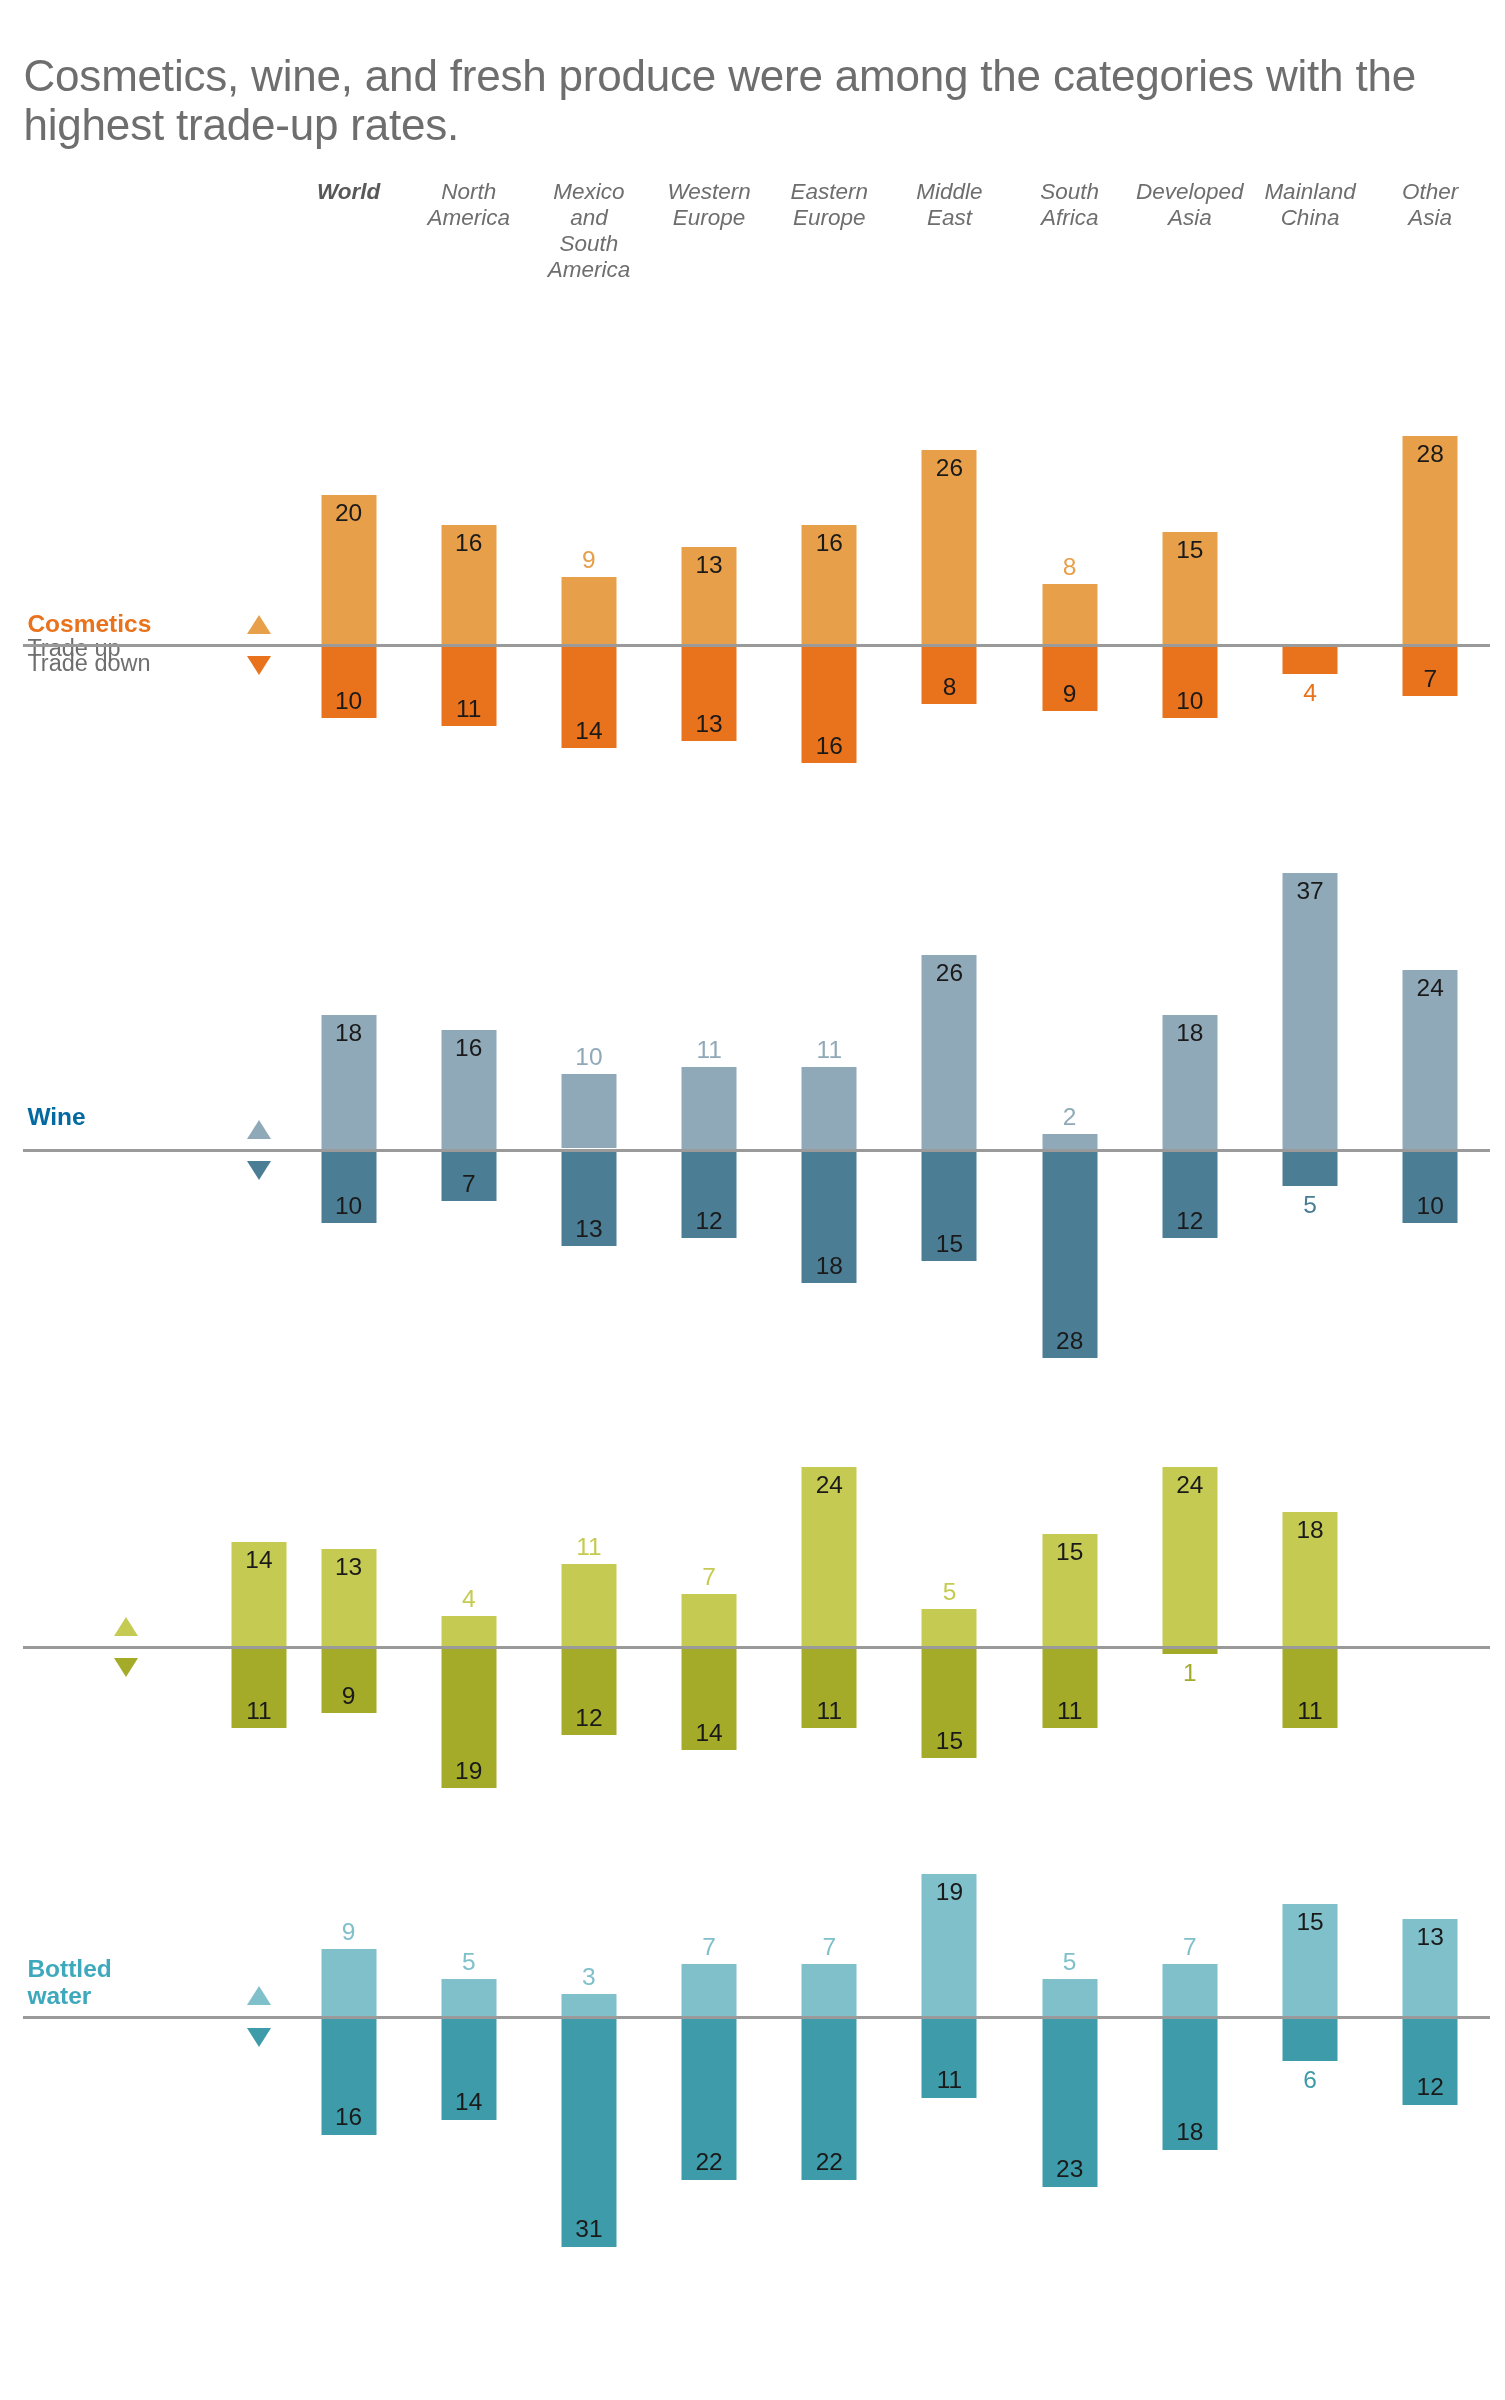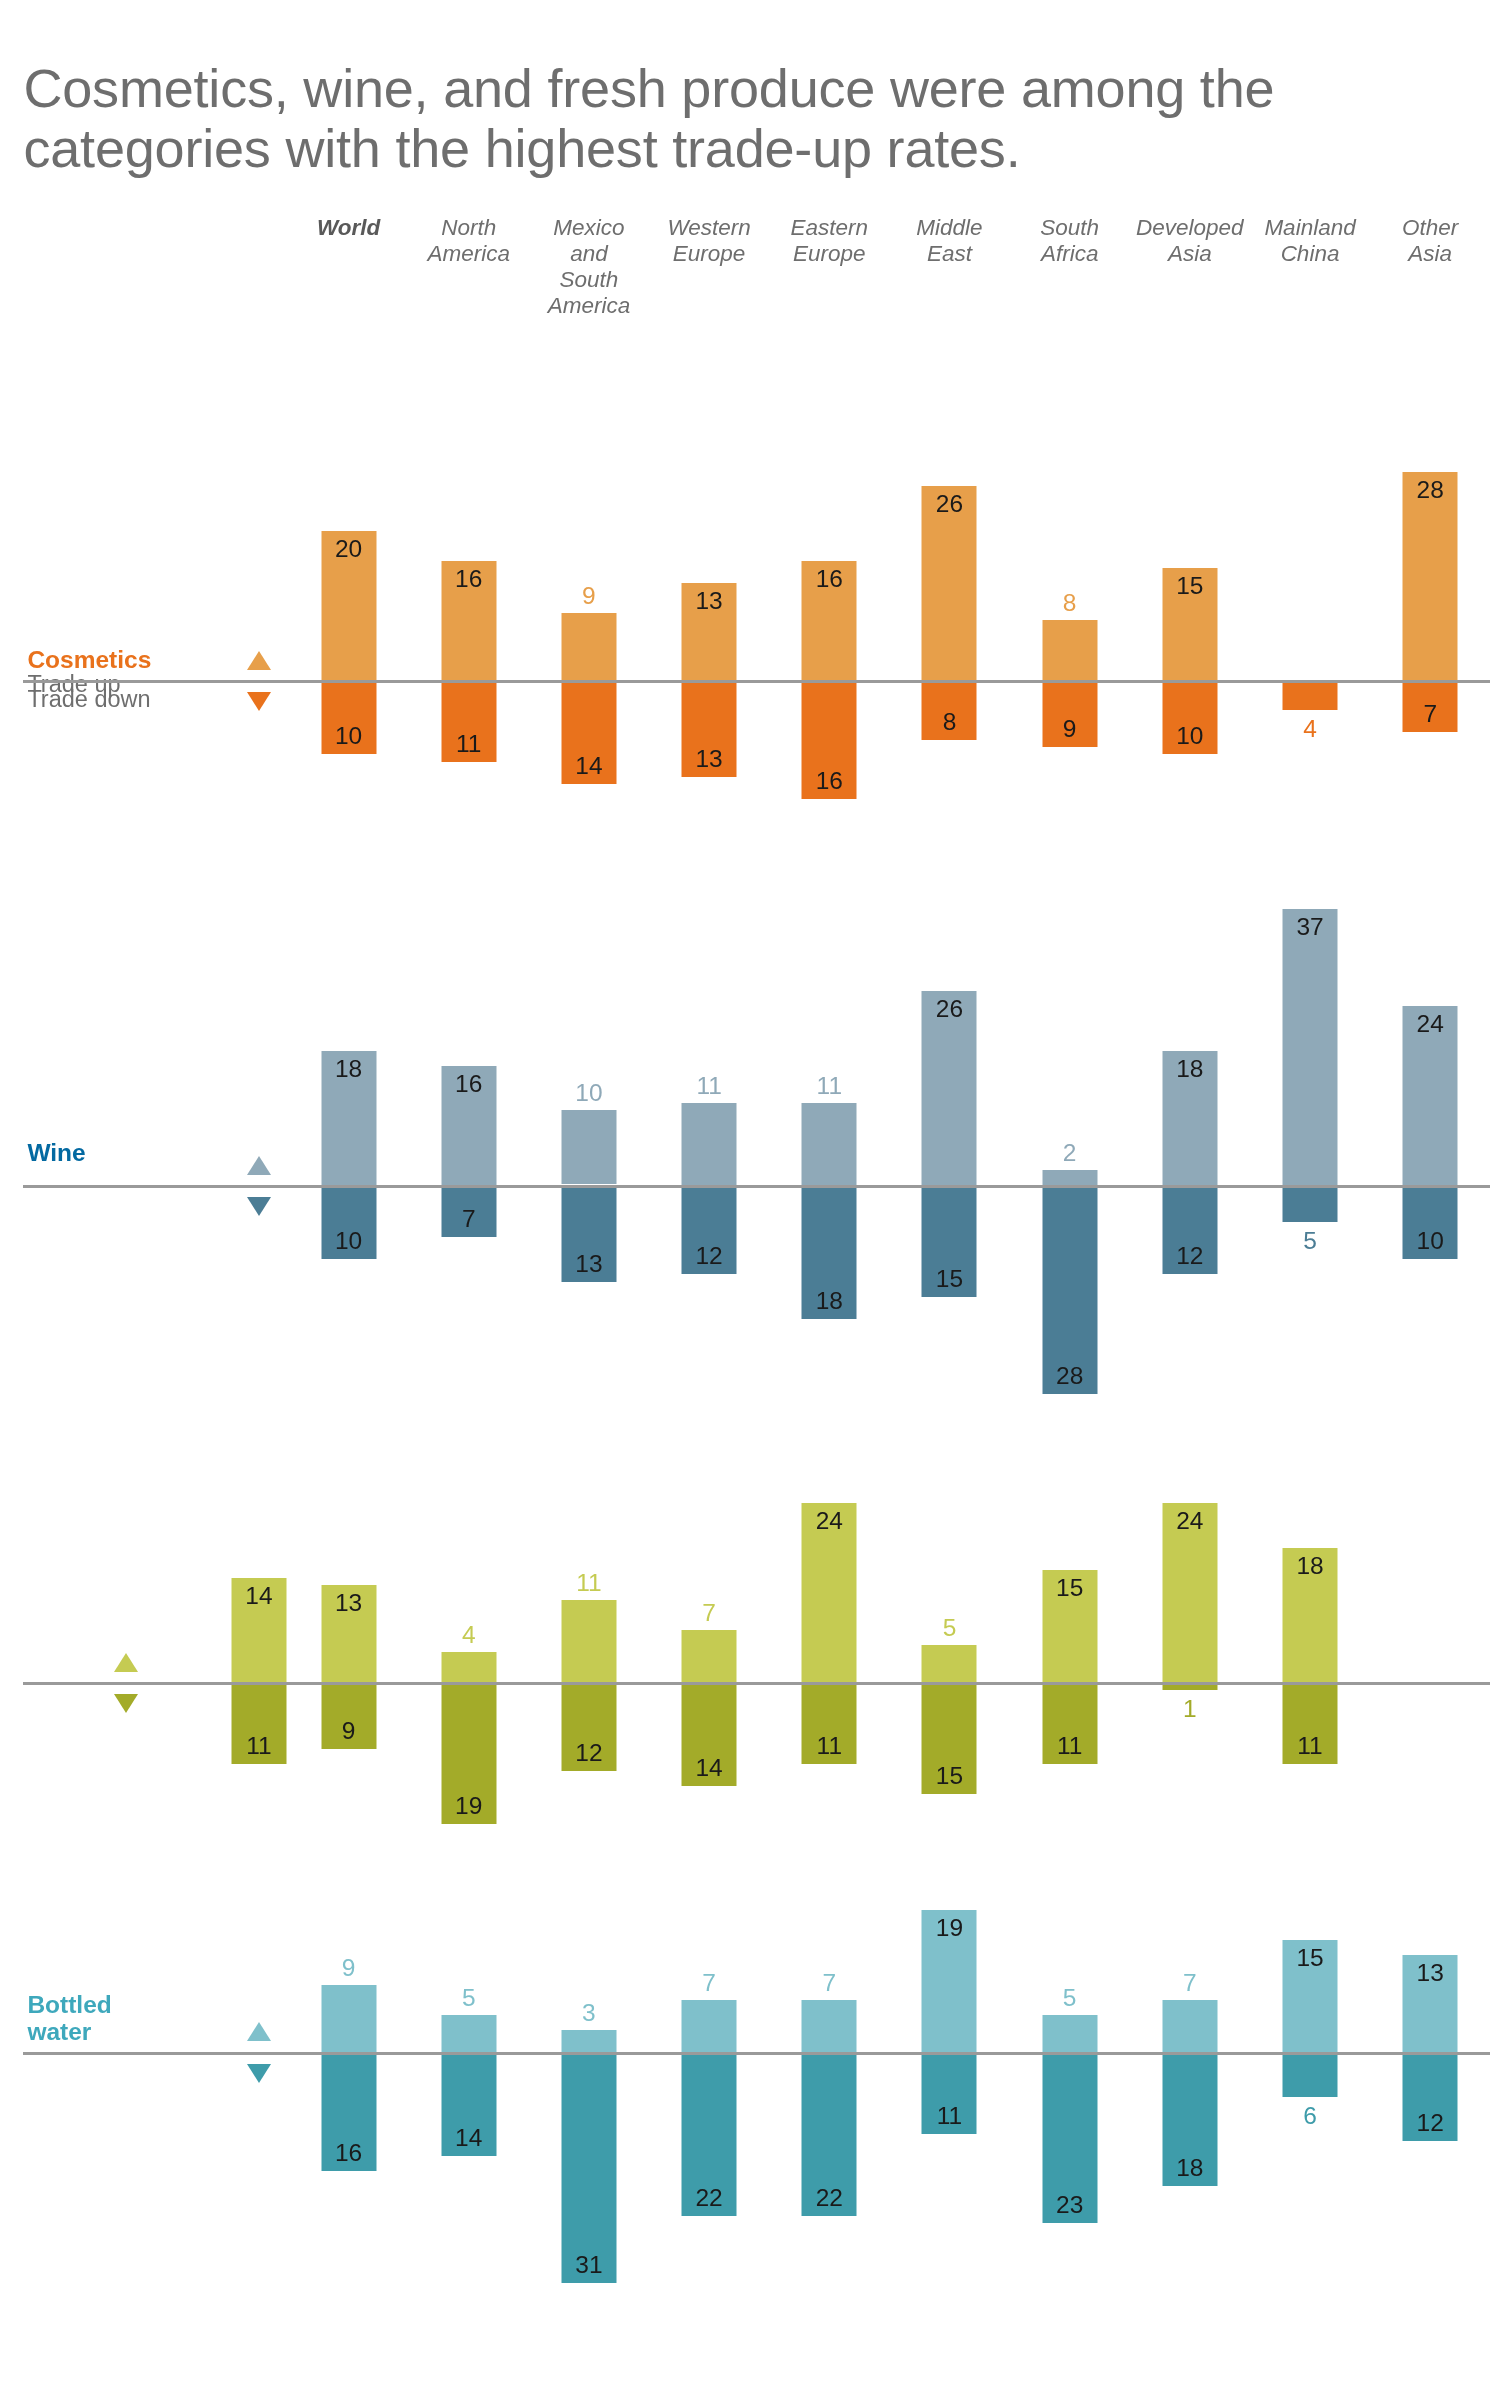--- a/index.html
+++ b/index.html
@@ -8,21 +8,21 @@
     width: 1506px;
     background: #ffffff;
     font-family: "Liberation Sans", sans-serif;
     color: #595959;
     -webkit-font-smoothing: antialiased;
   }
   .page { width: 1506px; padding: 0 15.7px 0 15.7px; position: relative; }
 
   
   .title {
-    font-size: 54px;
+    font-size: 44px;
     line-height: 1.12;
     font-weight: 400;
     color: #6e6e6e;
     padding: 21.6px 23.5px 0 7.8px;
     letter-spacing: -0.2px;
   }
 
   
   .subtitle {
     padding: 37px 7.8px 0 7.8px;

